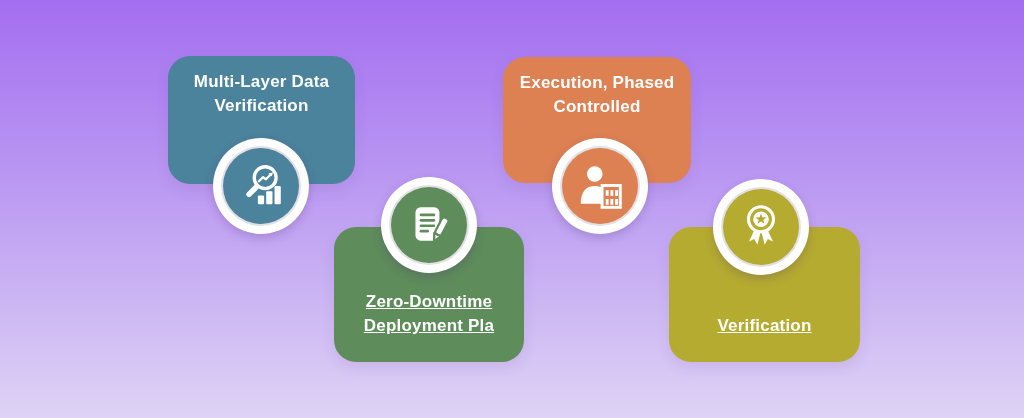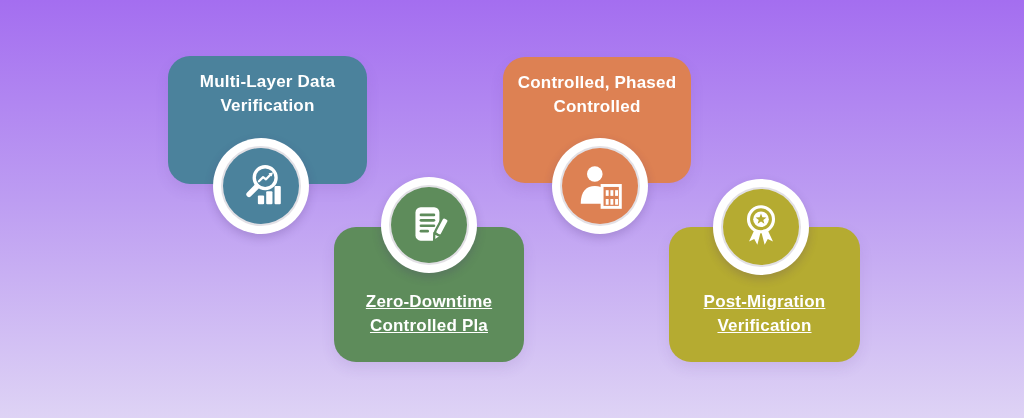--- a/index.html
+++ b/index.html
@@ -8,21 +8,21 @@
     font-family: "Liberation Sans", sans-serif;
   }
   .stage { position: relative; width: 1024px; height: 418px; }
 
   .card {
     position: absolute;
     border-radius: 22px;
     color: #fff;
     box-shadow: 0 6px 14px rgba(90, 50, 140, 0.10);
   }
-  .c1 { left: 168px; top: 56px;  width: 187px; height: 128px; padding-left: 12px; }
+  .c1 { left: 168px; top: 56px;  width: 187px; height: 128px; }
   .c2 { left: 503px; top: 57px;  width: 188px; height: 126px; }
   .c3 { left: 334px; top: 227px; width: 190px; height: 135px; }
   .c4 { left: 669px; top: 227px; width: 191px; height: 135px; }
 
   .card-title {
     position: absolute; left: 0; right: 0;
     text-align: center;
     font-weight: bold;
     font-size: 17px;
     line-height: 24px;
@@ -73,21 +73,21 @@
           <rect x="21" y="33" width="6" height="8.5" rx="1" fill="#fff"></rect>
           <rect x="29" y="29" width="6" height="12.5" rx="1" fill="#fff"></rect>
           <rect x="37" y="24" width="6" height="17.5" rx="1" fill="#fff"></rect>
         </svg>
       </div>
     </div>
   </div>
 
   <div class="card c2" style="background-color: rgb(221, 129, 83);">
     <div class="card-title">
-      <div>Controlled, Phased</div>
+      <div>Execution, Phased</div>
       <div>Controlled</div>
     </div>
     <div class="icon-badge">
       <div class="icon-disc" style="background-color: rgb(221, 129, 83); color: rgb(221, 129, 83);">
         <svg class="icon" viewBox="0 0 48 48">
           <circle cx="19" cy="12.5" r="7.5" fill="#fff"></circle>
           <path d="M5.5 41 C5.5 29 11 24 19 24 C23.5 24 26.5 25.5 28.5 28 L28.5 41 Z" fill="#fff"></path>
           <rect x="26" y="23.5" width="17.5" height="21" fill="currentColor" stroke="#fff" stroke-width="2.8"></rect>
           <rect x="29.5" y="28" width="2.8" height="5.5" fill="#fff"></rect>
           <rect x="34" y="28" width="2.8" height="5.5" fill="#fff"></rect>
@@ -96,42 +96,41 @@
           <rect x="34" y="36.5" width="2.8" height="5.5" fill="#fff"></rect>
           <rect x="38.5" y="36.5" width="2.8" height="5.5" fill="#fff"></rect>
         </svg>
       </div>
     </div>
   </div>
 
   <div class="card c3" style="background-color: rgb(94, 140, 91);">
     <div class="card-title">
       <div>Zero-Downtime</div>
-      <div>Controlled Pla</div>
+      <div>Deployment Pla</div>
     </div>
     <div class="icon-badge">
       <div class="icon-disc" style="background-color: rgb(94, 140, 91); color: rgb(94, 140, 91);">
         <svg class="icon" viewBox="0 0 48 48">
           <rect x="11" y="7" width="23" height="32" rx="5" fill="#fff"></rect>
           <rect x="15" y="13" width="15" height="2.6" rx="1.3" fill="currentColor"></rect>
           <rect x="15" y="18.2" width="15" height="2.6" rx="1.3" fill="currentColor"></rect>
           <rect x="15" y="23.4" width="15" height="2.6" rx="1.3" fill="currentColor"></rect>
           <rect x="15" y="28.6" width="9" height="2.6" rx="1.3" fill="currentColor"></rect>
           <g transform="rotate(28 35 28)">
             <rect x="31.5" y="16" width="7" height="18" rx="2.5" fill="#fff" stroke="currentColor" stroke-width="2.2"></rect>
             <path d="M31.5 34 L38.5 34 L35 41 Z" fill="#fff" stroke="currentColor" stroke-width="2.2" stroke-linejoin="round"></path>
           </g>
         </svg>
       </div>
     </div>
   </div>
 
   <div class="card c4" style="background-color: rgb(181, 171, 49);">
     <div class="card-title">
-      <div>Post-Migration</div>
       <div>Verification</div>
     </div>
     <div class="icon-badge">
       <div class="icon-disc" style="background-color: rgb(181, 171, 49); color: rgb(181, 171, 49);">
         <svg class="icon" viewBox="0 0 48 48">
           <path d="M18.5 25 L24 27.5 L20.5 41 L17.5 35.5 L12.5 38 Z" fill="#fff"></path>
           <path d="M29.5 25 L24 27.5 L27.5 41 L30.5 35.5 L35.5 38 Z" fill="#fff"></path>
           <circle cx="24" cy="16.5" r="12" fill="currentColor" stroke="#fff" stroke-width="3"></circle>
           <circle cx="24" cy="16.5" r="7.5" fill="#fff"></circle>
           <polygon fill="currentColor" points="24,11 25.35,14.64 29.23,14.8 26.19,17.21 27.23,20.95 24,18.8 20.77,20.95 21.81,17.21 18.77,14.8 22.65,14.64"></polygon>

